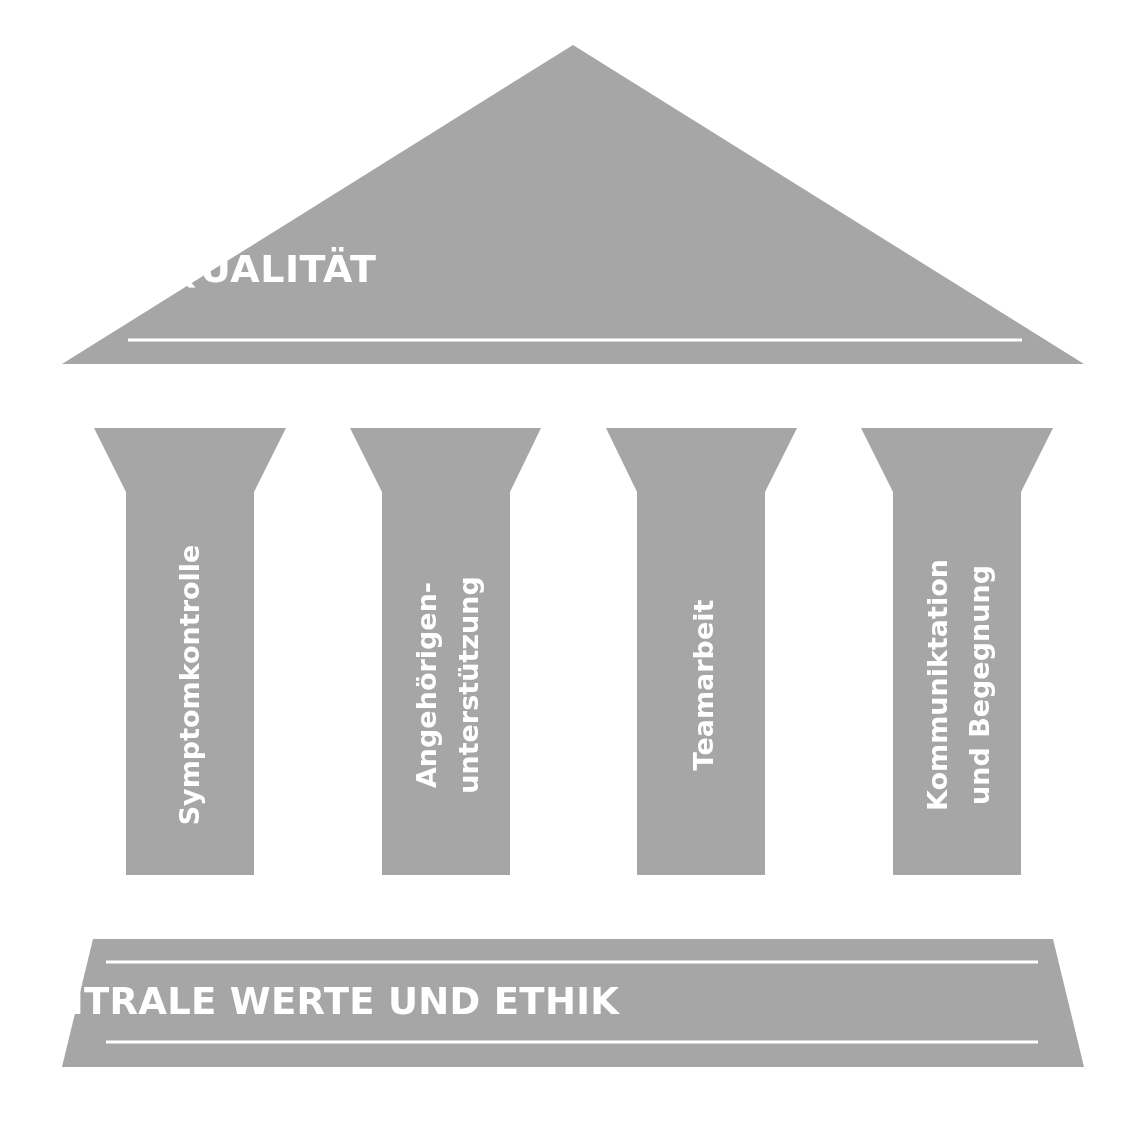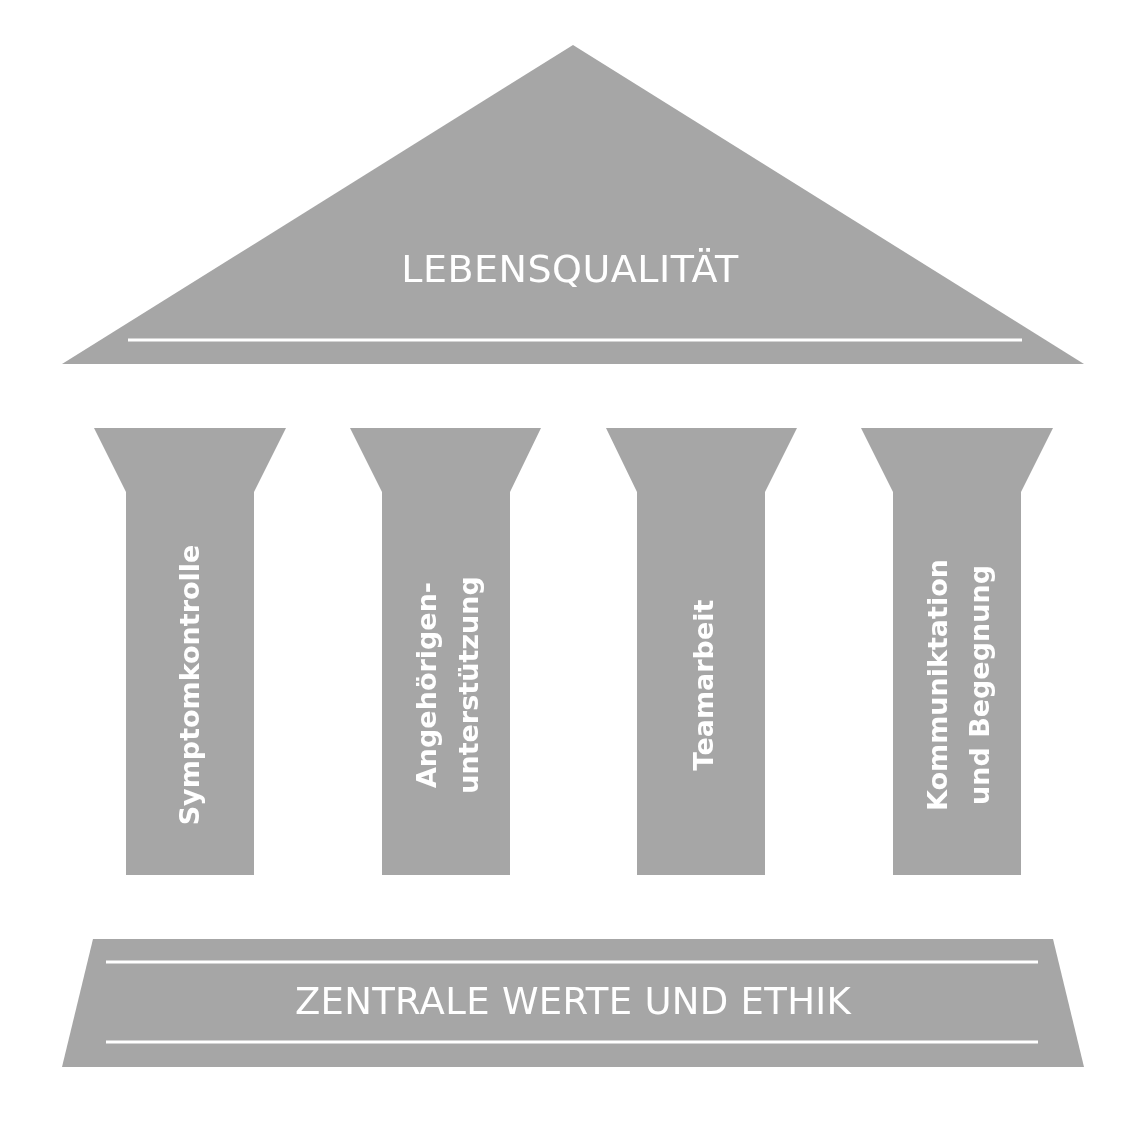--- a/index.html
+++ b/index.html
@@ -19,23 +19,22 @@
       left: 0;
       top: 0;
       width: 1140px;
       height: 1127px;
     }
     .shape { fill: #a6a6a6; }
     .rule { stroke: #ffffff; stroke-width: 3; }
     .label {
       position: absolute;
       color: #ffffff;
-      font-weight: normal;
+      font-weight: bold;
       white-space: nowrap;
-      text-align: center;
     }
     .roof-label {
       left: 0;
       width: 1140px;
       top: 247px;
       font-size: 38px;
       letter-spacing: 0.5px;
     }
     .base-label {
       left: 0;

